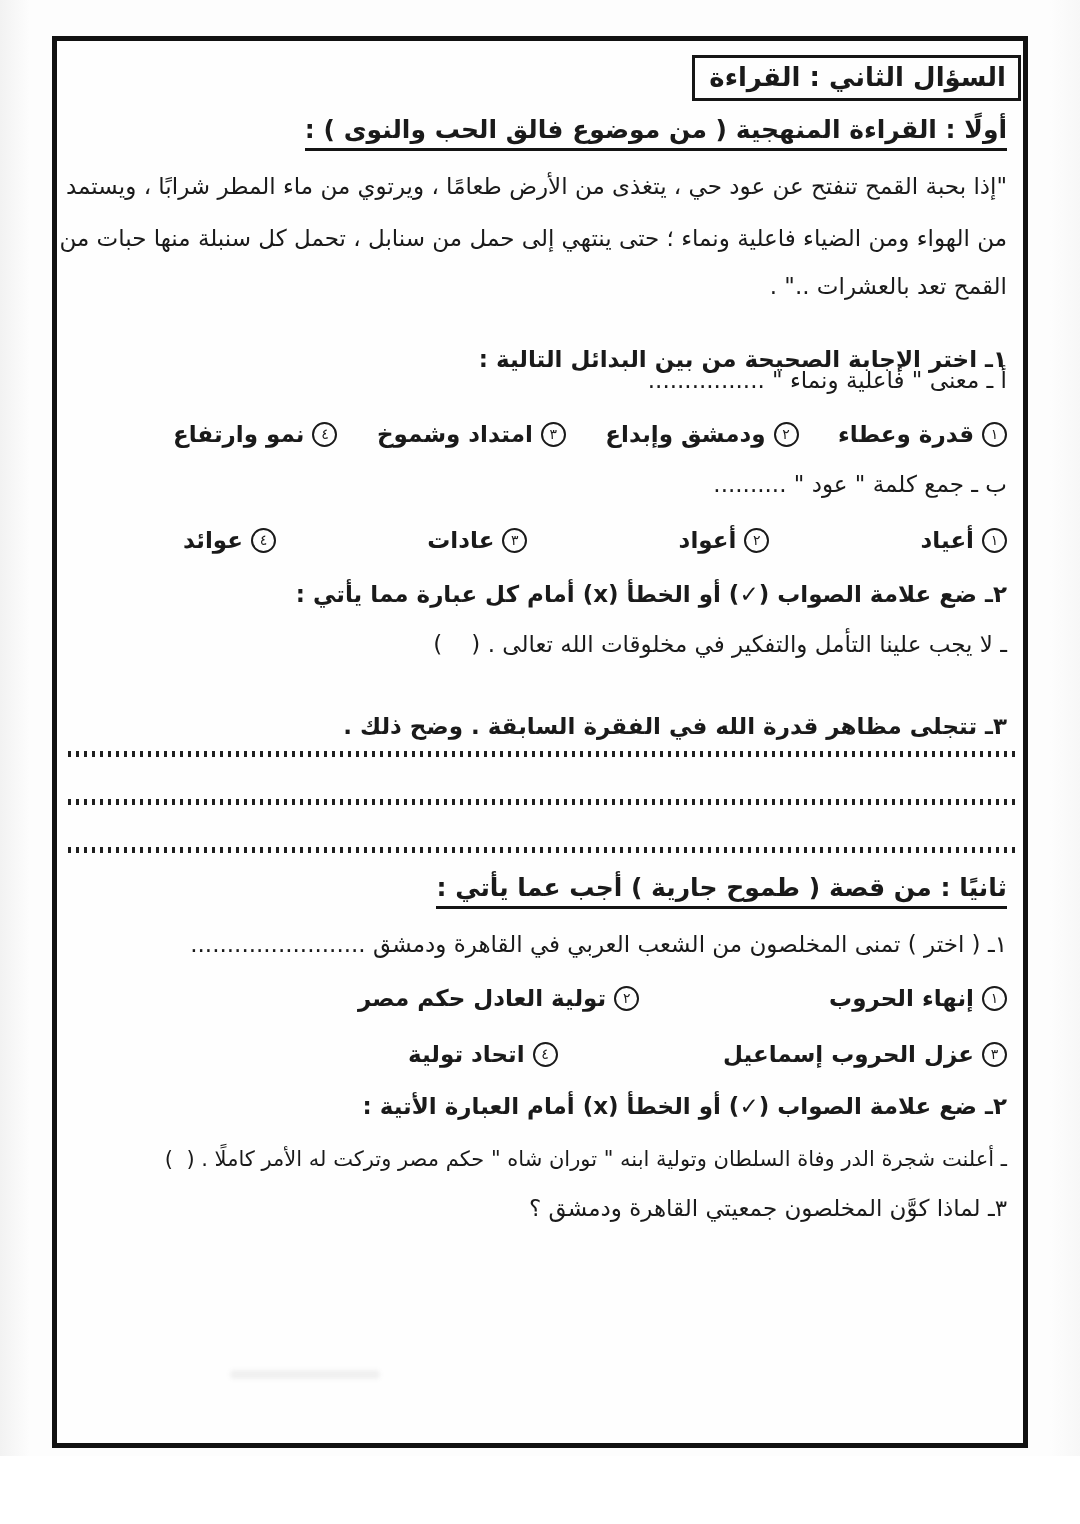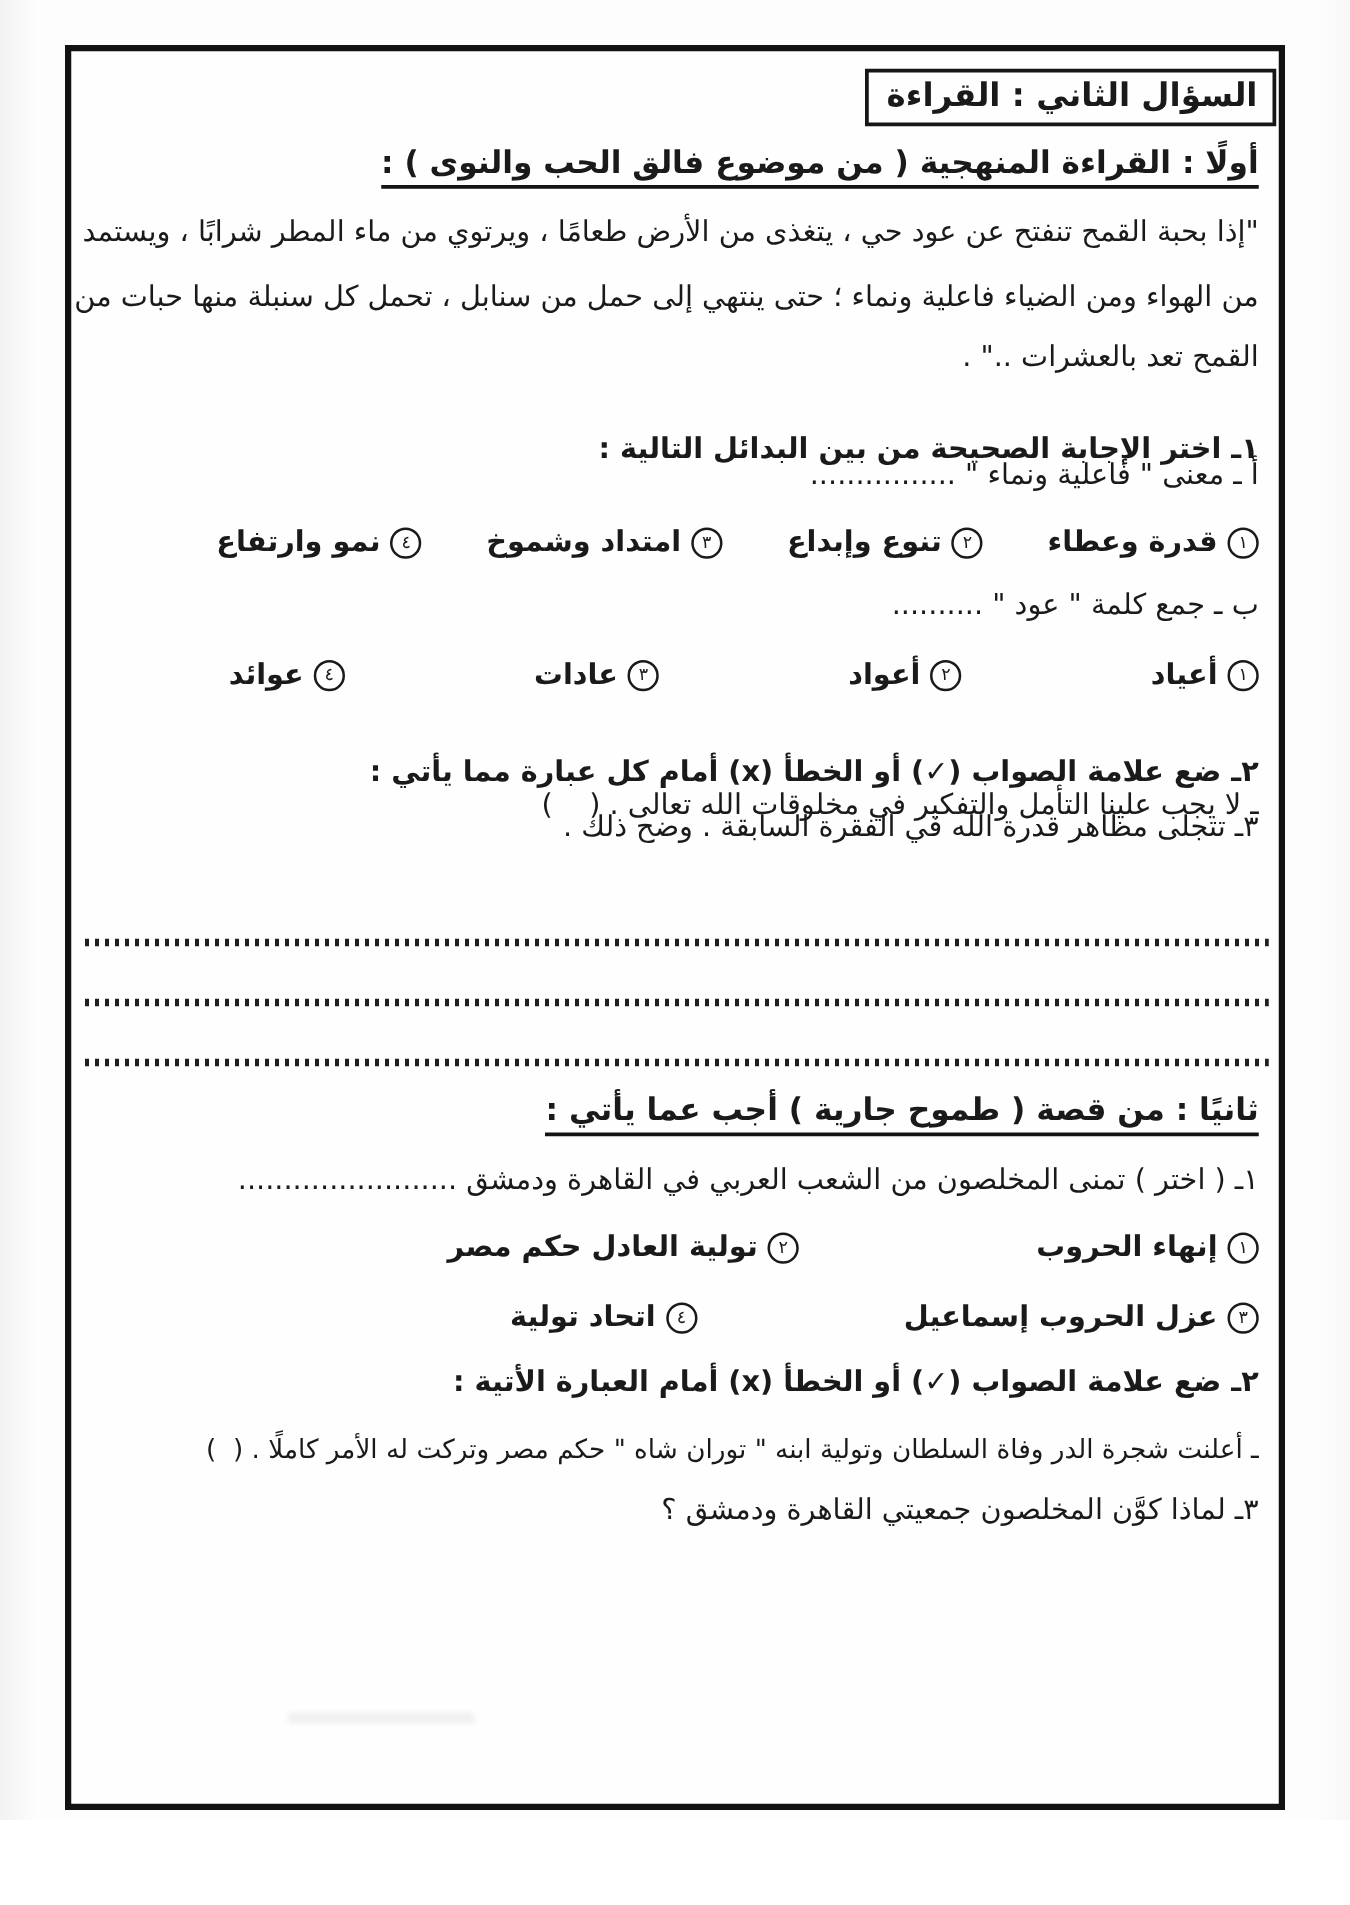--- a/index.html
+++ b/index.html
@@ -71,21 +71,21 @@
 
     <div class="abs qnorm" style="top:326px;">أ ـ معنى " فاعلية ونماء " ................</div>
 
     <div class="abs optrow" style="top:380px; padding-left:100px;">
       <span class="opt">
         <span class="onum">١</span>
         <span>قدرة وعطاء</span>
       </span>
       <span class="opt">
         <span class="onum">٢</span>
-        <span>تنوع وإبداع</span>
+        <span>ودمشق وإبداع</span>
       </span>
       <span class="opt">
         <span class="onum">٣</span>
         <span>امتداد وشموخ</span>
       </span>
       <span class="opt">
         <span class="onum">٤</span>
         <span>نمو وارتفاع</span>
       </span>
     </div>
@@ -104,25 +104,25 @@
       <span class="opt">
         <span class="onum">٣</span>
         <span>عادات</span>
       </span>
       <span class="opt">
         <span class="onum">٤</span>
         <span>عوائد</span>
       </span>
     </div>
 
-    <div class="abs qbold" style="top:564px;">٢ـ ضع علامة الصواب (✓) أو الخطأ (x) أمام كل عبارة مما يأتي :</div>
+    <div class="abs qbold" style="top:540px;">٢ـ ضع علامة الصواب (✓) أو الخطأ (x) أمام كل عبارة مما يأتي :</div>
 
     <div class="abs qnorm" style="top:590px;">ـ  لا يجب علينا التأمل والتفكير في مخلوقات الله تعالى .  (&nbsp;&nbsp;&nbsp;&nbsp;)</div>
 
-    <div class="abs qnorm" style="top:608px;">٣ـ تتجلى مظاهر قدرة الله في الفقرة السابقة . وضح ذلك .</div>
+    <div class="abs qnorm" style="top:672px;font-weight:bold;">٣ـ تتجلى مظاهر قدرة الله في الفقرة السابقة . وضح ذلك .</div>
 
     <div class="abs dotline" style="top:710px;"></div>
     <div class="abs dotline" style="top:758px;"></div>
     <div class="abs dotline" style="top:806px;"></div>
 
     <div class="abs" style="top:832px;">
       <span class="h-underline">ثانيًا : من قصة ( طموح جارية )  أجب عما يأتي :</span>
     </div>
 
     <div class="abs qnorm" style="top:890px;">١ـ ( اختر ) تمنى المخلصون من الشعب العربي في القاهرة ودمشق ........................</div>

